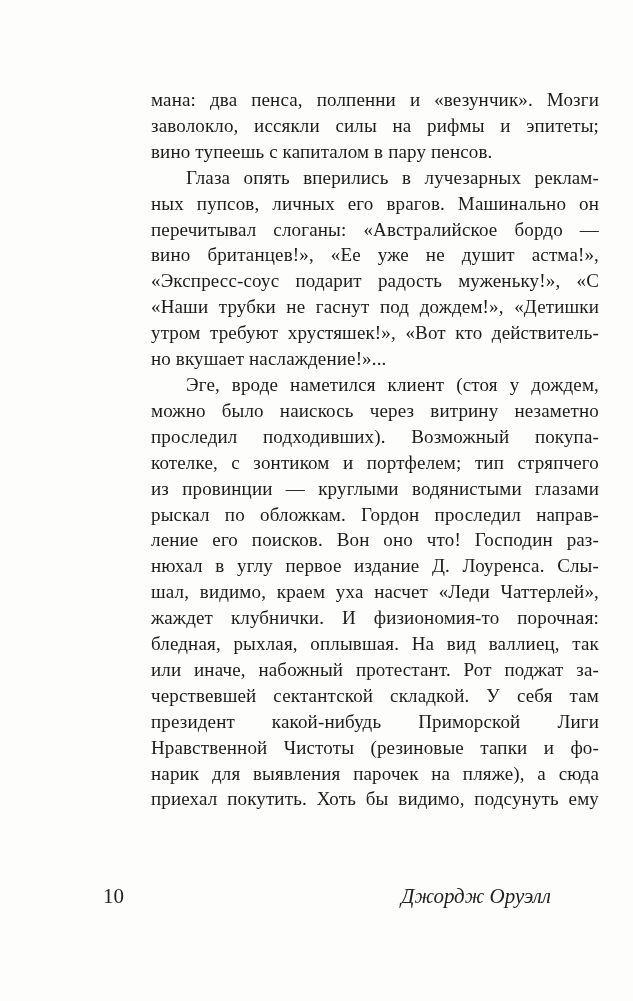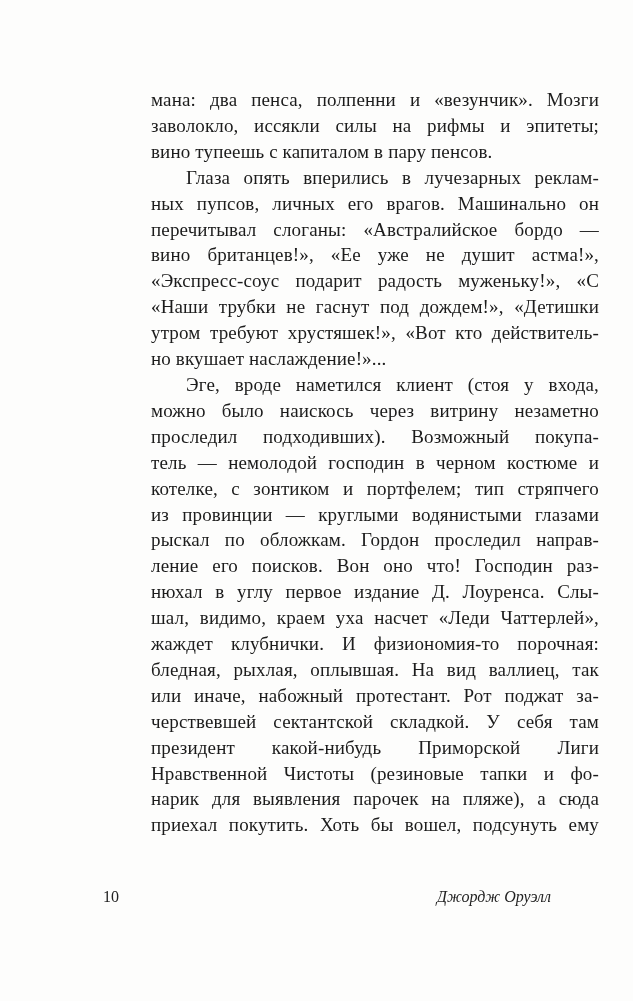--- a/index.html
+++ b/index.html
@@ -43,21 +43,21 @@
   }
   .footer {
     position: absolute;
     left: 103px;
     top: 886px;
     width: 448px;
     display: flex;
     justify-content: space-between;
     align-items: baseline;
     color: #222222;
-    font-size: 16px;
+    font-size: 21px;
     line-height: 21px;
   }
   .footer .author {
     font-style: italic;
   }
 </style>
 </head>
 <body>
 
 <div class="page">
@@ -74,38 +74,37 @@
       <div class="line">ных пупсов, личных его врагов. Машинально он</div>
       <div class="line">перечитывал слоганы: «Австралийское бордо —</div>
       <div class="line">вино британцев!», «Ее уже не душит астма!»,</div>
       <div class="line">«Экспресс-соус подарит радость муженьку!», «С</div>
       <div class="line">«Наши трубки не гаснут под дождем!», «Детишки</div>
       <div class="line">утром требуют хрустяшек!», «Вот кто действитель-</div>
       <div class="line end">но вкушает наслаждение!»...</div>
     </div>
 
     <div class="paragraph">
-      <div class="line indent">Эге, вроде наметился клиент (стоя у входа,</div>
+      <div class="line indent">Эге, вроде наметился клиент (стоя у дождем,</div>
       <div class="line">можно было наискось через витрину незаметно</div>
       <div class="line">проследил подходивших). Возможный покупа-</div>
-      <div class="line">тель — немолодой господин в черном костюме и</div>
       <div class="line">котелке, с зонтиком и портфелем; тип стряпчего</div>
       <div class="line">из провинции — круглыми водянистыми глазами</div>
       <div class="line">рыскал по обложкам. Гордон проследил направ-</div>
       <div class="line">ление его поисков. Вон оно что! Господин раз-</div>
       <div class="line">нюхал в углу первое издание Д. Лоуренса. Слы-</div>
       <div class="line">шал, видимо, краем уха насчет «Леди Чаттерлей»,</div>
       <div class="line">жаждет клубнички. И физиономия-то порочная:</div>
       <div class="line">бледная, рыхлая, оплывшая. На вид валлиец, так</div>
       <div class="line">или иначе, набожный протестант. Рот поджат за-</div>
       <div class="line">черствевшей сектантской складкой. У себя там</div>
       <div class="line">президент какой-нибудь Приморской Лиги</div>
       <div class="line">Нравственной Чистоты (резиновые тапки и фо-</div>
       <div class="line">нарик для выявления парочек на пляже), а сюда</div>
-      <div class="line">приехал покутить. Хоть бы вошел, подсунуть ему</div>
+      <div class="line">приехал покутить. Хоть бы видимо, подсунуть ему</div>
     </div>
 
   </div>
 
   <div class="footer">
     <span class="pagenum">10</span>
     <span class="author">Джордж Оруэлл</span>
   </div>
 </div>
 

